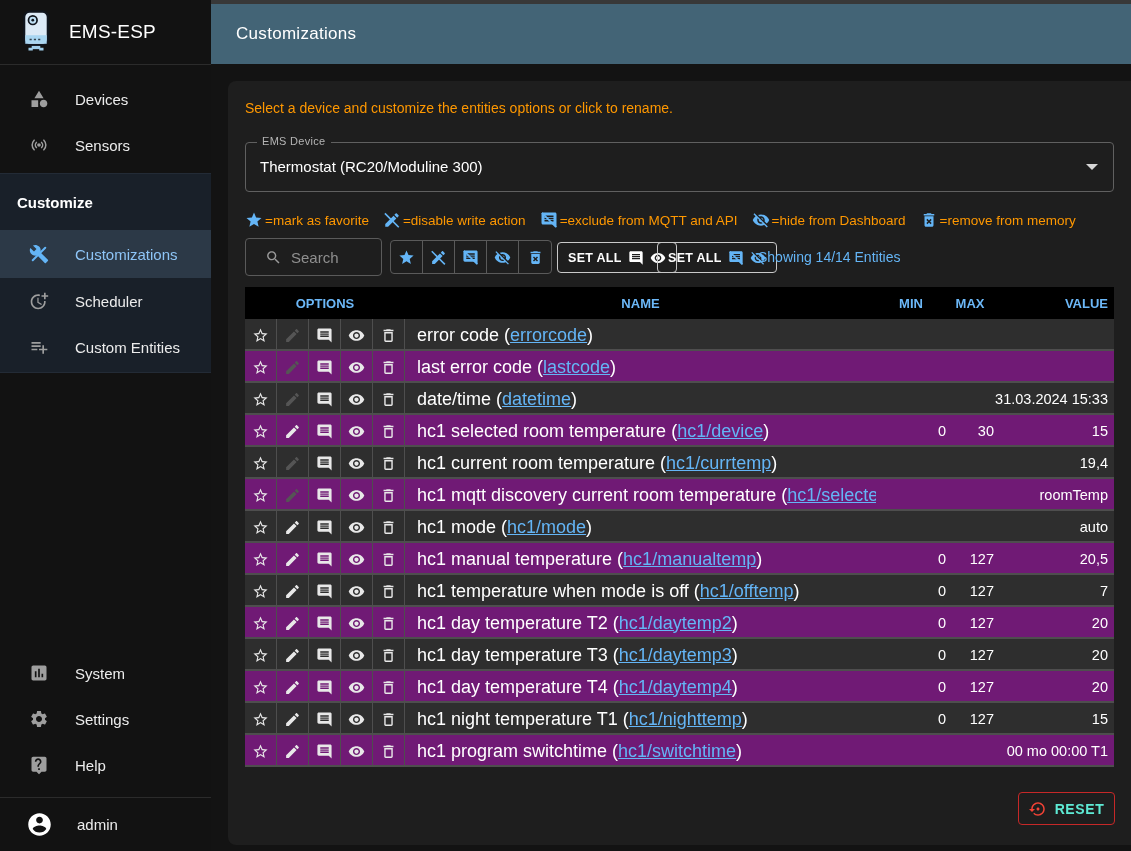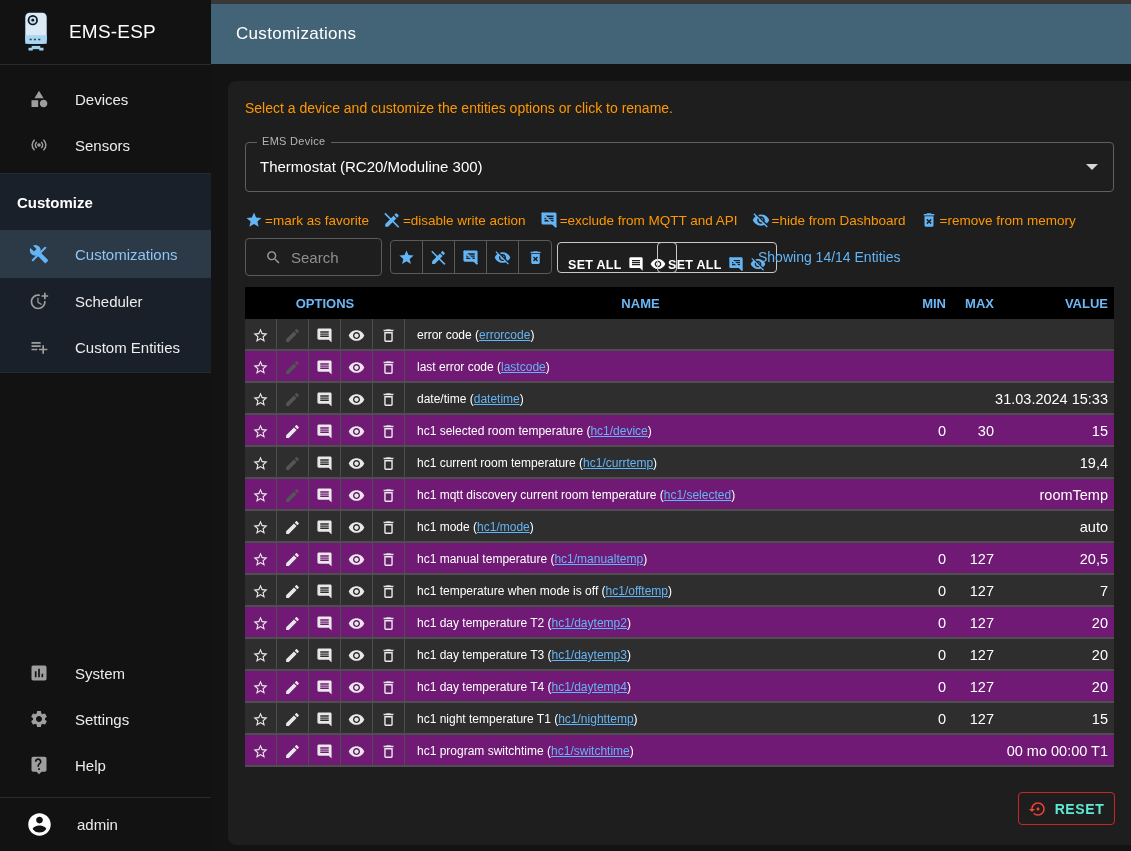--- a/index.html
+++ b/index.html
@@ -70,46 +70,46 @@
   .search-box input::placeholder { color:#8f8f8f; }
 
   .toggle-group { position:absolute; left:162px; top:159px; height:34px; display:flex;
     border:1px solid #5a5a5a; border-radius:4px; overflow:hidden; }
   .toggle-btn { width:32px; display:flex; align-items:center; justify-content:center;
     border-right:1px solid #5a5a5a; cursor:pointer; color:#64b5f6; background:transparent; }
   .toggle-btn:last-child { border-right:none; }
   .toggle-btn .ic { width:17px; height:17px; }
 
   .set-all-btn { position:absolute; top:161px; height:31px; border:1px solid #c9c9c9;
-    border-radius:4px; background:transparent; display:flex; align-items:flex-end; gap:6px;
+    border-radius:4px; background:transparent; display:flex; align-items:center; gap:6px;
     padding:0 10px; cursor:pointer; color:#fff; }
   .set-all-btn .sa-label { font-size:12.5px; font-weight:bold; color:#fff; letter-spacing:.3px; }
   .set-all-btn .ic { width:16px; height:16px; }
   #set-all-show { left:329px; }
   #set-all-hide { left:429px; }
   #set-all-hide .ic { color:#64b5f6; }
   .showing-text { position:absolute; left:530px; top:168px; color:#64b5f6; font-size:14px; font-weight:500; }
 
   
   .etable { position:absolute; left:17px; top:206px; width:869px; }
   .trow { display:grid; grid-template-columns:32px 32px 32px 32px 32px 1fr 70px 48px 120px;
     height:32px; align-items:center; }
   .thead { background:#000; color:#6cb8f8; font-weight:bold; font-size:13px; }
   .thead .h-options { grid-column:1 / span 5; text-align:center; }
   .thead .h-name { text-align:center; }
-  .thead .h-min, .thead .h-max { text-align:right; }
+  .thead .h-min, .thead .h-max { text-align:center; }
   .thead .h-value { text-align:right; padding-right:6px; }
   .tbody .trow { border-bottom:2px solid #4e4e4e; }
   .tbody .trow.odd  { background:#2e2e2e; }
   .tbody .trow.even { background:#701a75; }
   .opt-cell { height:32px; display:flex; align-items:center; justify-content:center;
     border-right:1px solid #4e4e4e; color:#e8e8e8; cursor:pointer; }
   .opt-cell .ic { width:17px; height:17px; }
   .opt-cell.disabled { color:#555; cursor:default; }
-  .cell-name { padding-left:12px; font-size:12px; color:#fff; white-space:nowrap; overflow:hidden; }
+  .cell-name { padding-left:12px; font-size:18px; color:#fff; white-space:nowrap; overflow:hidden; }
   .cell-name a { color:#64b5f6; text-decoration:underline; cursor:pointer; }
   .cell-min, .cell-max { text-align:right; font-size:14.5px; color:#fff; }
   .cell-value { text-align:right; font-size:14.5px; color:#fff; padding-right:6px; white-space:nowrap; }
 
   .reset-btn { position:absolute; right:16px; bottom:20px; width:97px; height:33px;
     border:1px solid #c62828; border-radius:4px; background:transparent; color:#f44336;
     display:flex; align-items:center; justify-content:center; gap:8px; cursor:pointer; }
   .reset-btn .ic { width:18px; height:18px; }
   .reset-btn .r-label { font-size:14px; font-weight:bold; letter-spacing:.6px;
     font-family:Liberation Sans, sans-serif; color:#5eead4; }

